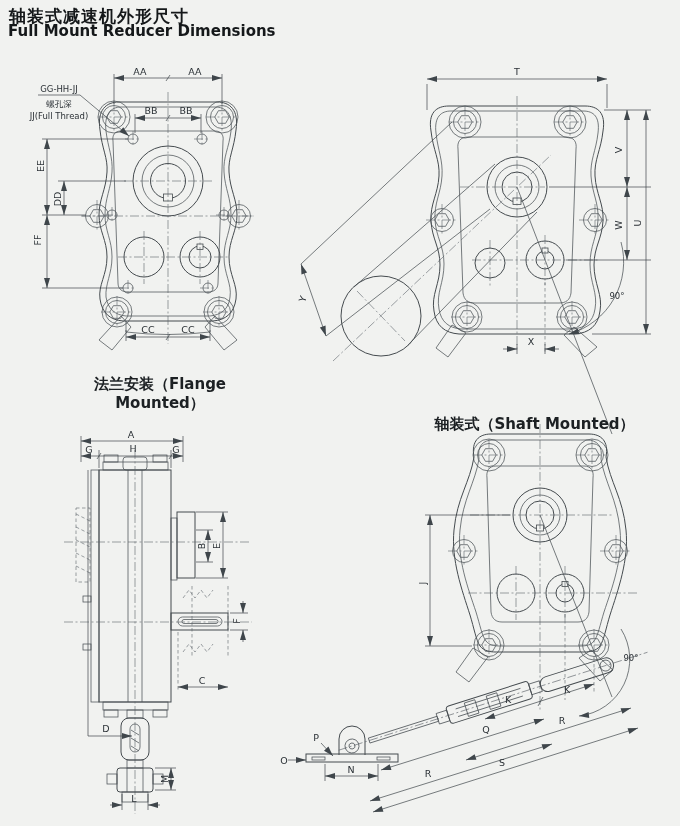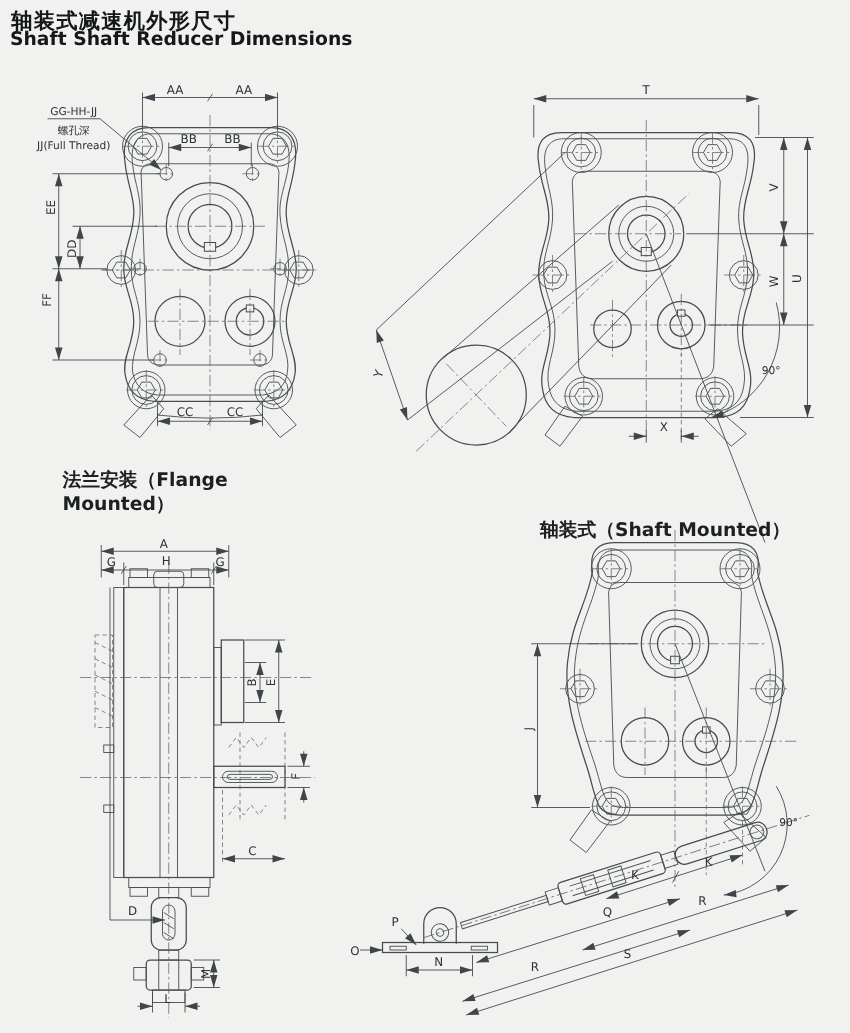--- a/index.html
+++ b/index.html
@@ -3,38 +3,38 @@
 <meta charset="utf-8">
 <style>
   html,body{margin:0;padding:0;}
   body{
     width:680px;height:826px;position:relative;overflow:hidden;
     background:#f1f2f0;
     font-family:"DejaVu Sans","Liberation Sans",sans-serif;
   }
   .page-title-zh{position:absolute;left:9px;top:5px;font-size:17px;font-weight:bold;color:#15181a;letter-spacing:1px;}
   .page-title-en{position:absolute;left:8px;top:22px;font-size:15px;font-weight:bold;color:#15181a;}
-  .caption{position:absolute;font-size:15px;font-weight:600;color:#1c2023;}
+  .caption{position:absolute;font-size:15px;font-weight:600;color:#1c2023;text-align:center;}
   .caption-flange{left:50px;top:375px;width:220px;}
   .caption-shaft{left:432px;top:375px;width:205px;margin-top:40px;}
   svg{position:absolute;left:0;top:0;}
   .ln{stroke:#454b4f;stroke-width:1;fill:none;}
   .lt{stroke:#4b5156;stroke-width:0.75;fill:none;}
   .dim{stroke:#3f464b;stroke-width:0.7;fill:none;}
   .cl{stroke:#5d6369;stroke-width:0.6;fill:none;stroke-dasharray:9 2.5 2 2.5;}
   .hd{stroke:#5d6369;stroke-width:0.6;fill:none;stroke-dasharray:3.5 2.5;}
   .bgfill{fill:#f1f2f0;}
   text.dl{font-size:9.5px;fill:#2b3136;text-anchor:middle;}
   text.ds{font-size:8.5px;fill:#2b3136;text-anchor:middle;}
 </style>
 </head>
 <body>
 
 <div class="page-title-zh">轴装式减速机外形尺寸</div>
-<div class="page-title-en">Shaft Shaft Reducer Dimensions</div>
+<div class="page-title-en">Full Mount Reducer Dimensions</div>
 
 <svg width="680" height="826" viewBox="0 0 680 826">
   <defs>
     <marker id="aE" orient="auto" markerUnits="userSpaceOnUse" markerWidth="12" markerHeight="8" refX="10.5" refY="4">
         <path d="M0.5,1 L10.5,4 L0.5,7 Z" fill="#3f464b"></path>
       </marker>
     <marker id="aS" orient="auto-start-reverse" markerUnits="userSpaceOnUse" markerWidth="12" markerHeight="8" refX="10.5" refY="4">
         <path d="M0.5,1 L10.5,4 L0.5,7 Z" fill="#3f464b"></path>
       </marker>
     <g id="bolt">

